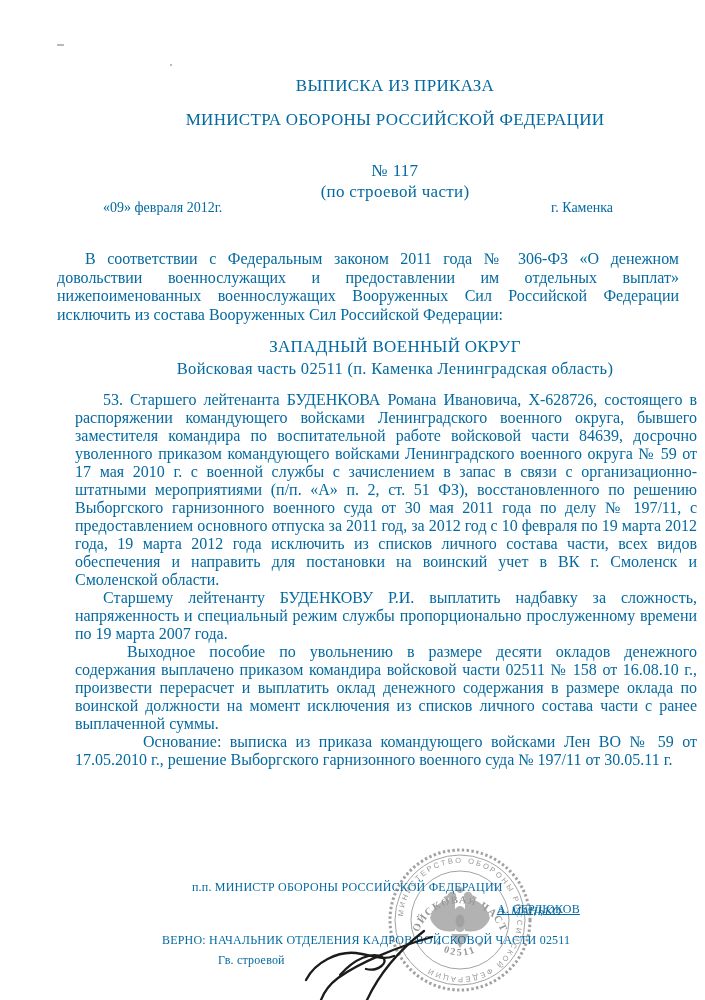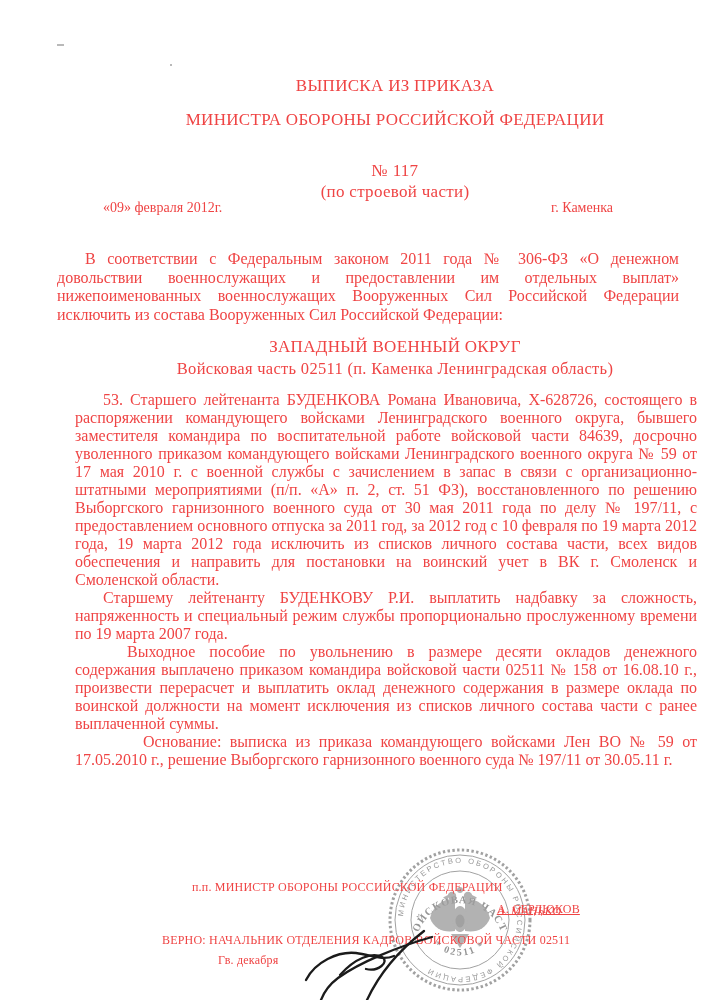--- a/index.html
+++ b/index.html
@@ -1,18 +1,18 @@
 <!DOCTYPE html>
 <html><head>
 <meta charset="utf-8">
 <style>
   html,body{margin:0;padding:0;background:#ffffff;}
   .page{
     position:relative;width:705px;height:1000px;background:#ffffff;overflow:hidden;
-    font-family:"Liberation Serif", "DejaVu Serif", serif;color:#ef4444;
+    font-family:"Liberation Serif", "DejaVu Serif", serif;color:#0369a1;
   }
   .hline{position:absolute;left:75px;width:640px;text-align:center;font-size:17px;white-space:nowrap;letter-spacing:.3px;}
   .daterow{position:absolute;top:200px;left:75px;width:622px;height:20px;font-size:14px;}
   .date-left{position:absolute;left:28px;top:0;white-space:nowrap;}
   .date-city{position:absolute;right:84px;top:0;white-space:nowrap;}
   .intro{position:absolute;top:250px;left:57px;width:622px;font-size:16px;line-height:18.5px;
     text-align:justify;text-indent:28px;}
   .main{position:absolute;top:391px;left:75px;width:622px;font-size:16px;line-height:18px;text-align:justify;z-index:2;}
   .main p{margin:0;text-indent:28px;}
   .main p.ind-mid{text-indent:52px;}
@@ -88,21 +88,21 @@
       <circle cx="0" cy="-32" r="3"></circle>
       <ellipse cx="0" cy="-3" rx="7.5" ry="13"></ellipse>
       <path d="M-9,12 L9,12 L0,26 Z"></path>
       <ellipse cx="0" cy="-1" rx="4.5" ry="6.5" fill="#7d7d7d"></ellipse>
     </g>
   </svg>
 
   <div class="footer-line pp">п.п. МИНИСТР ОБОРОНЫ РОССИЙСКОЙ ФЕДЕРАЦИИ</div>
   <div class="footer-line minister">А. СЕРДЮКОВ</div>
   <div class="footer-line verno">ВЕРНО: НАЧАЛЬНИК ОТДЕЛЕНИЯ КАДРОВ ВОЙСКОВОЙ ЧАСТИ 02511</div>
-  <div class="footer-line rank">Гв. декабря</div>
+  <div class="footer-line rank">Гв. строевой</div>
   <div class="footer-line signer">А. МАНЬКО</div>
 
   <svg class="signature" viewBox="285 915 170 85">
     <g fill="none" stroke="#1b1b1b" stroke-width="2.3" stroke-linecap="round">
       <path d="M 432,937 C 400,946 360,962 338,978 C 330,984 324,992 321,1000"></path>
       <path d="M 424,931 C 402,948 380,972 367,1000"></path>
       <path d="M 306,980 C 315,962 338,951 356,953 C 372,955 382,961 394,956"></path>
       <path d="M 340,975 C 355,958 372,952 382,957 C 390,962 378,972 366,969"></path>
     </g>
   </svg>

